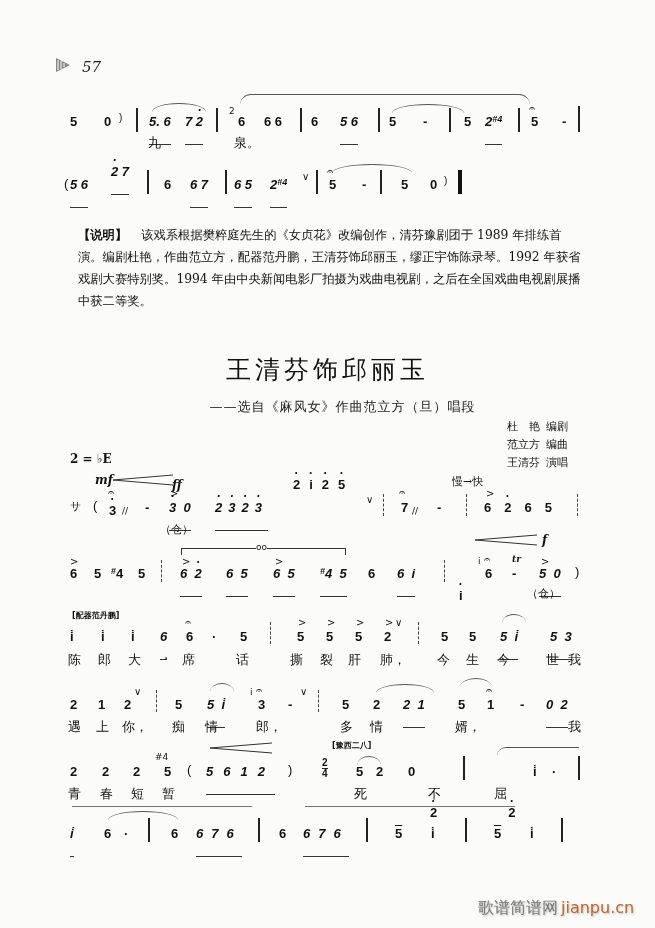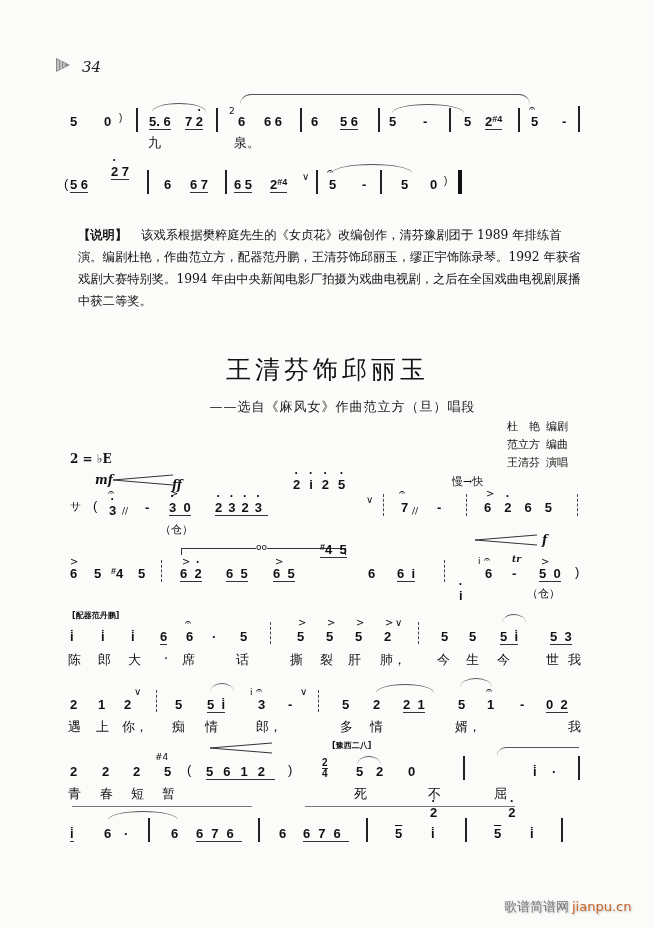--- a/index.html
+++ b/index.html
@@ -7,21 +7,21 @@
     width: 655px; height: 928px; position: relative; overflow: hidden;
     background: #fbfbf9;
     font-family: "DejaVu Sans", sans-serif;
     color: #111;
   }
   .abs { position: absolute; }
   .page-marker { left: 56px; top: 58px; width: 14px; height: 14px; }
   .page-num { left: 82px; top: 58px; font-family: "DejaVu Serif", serif; font-style: italic; font-size: 15px; color: #222; }
 
   .note { position: absolute; font-weight: bold; font-size: 13px; font-family: "Liberation Sans", sans-serif; white-space: nowrap; }
-  .ul { border-bottom: 1.3px solid #333; padding-bottom: 0; }
+  .ul { border-bottom: 1.3px solid #333; padding-bottom: 15px; font-style: italic; }
   .dot-above { position: relative; }
   .dot-above::before { content: "·"; position: absolute; left: 50%; top: -10px; transform: translateX(-50%); font-size: 12px; line-height: 1; }
   .bar { position: absolute; width: 1.5px; background: #222; }
   .bar.dashed { background: none; border-left: 1.5px dashed #444; width: 0; }
   .bar.thick { width: 4px; background: #111; }
   .lyric { position: absolute; font-family: "DejaVu Serif", serif; font-size: 13px; color: #111; white-space: nowrap; }
   .slur { position: absolute; border-top: 1px solid #555; border-radius: 50% 50% 0 0 / 100% 100% 0 0; height: 8px; }
   .bracket { position: absolute; border-top: 1px solid #333; border-left: 1px solid #333; border-right: 1px solid #333; height: 6px; }
   .fermata { position: absolute; font-size: 11px; line-height: 1; }
   .accent { position: absolute; font-size: 10px; line-height: 1; }
@@ -32,34 +32,34 @@
   .explain { position: absolute; left: 78px; top: 224px; width: 504px; font-family: "DejaVu Serif", serif; font-size: 12.3px; line-height: 22px; color: #111; }
   .explain .label { font-weight: bold; margin-right: 14px; }
 
   .title { position: absolute; left: 0; width: 655px; top: 353px; text-align: center; font-family: "DejaVu Serif", serif; font-size: 25px; letter-spacing: 4px; color: #111; }
   .subtitle { position: absolute; left: 0; width: 655px; padding-left: 30px; box-sizing: border-box; top: 398px; text-align: center; font-family: "DejaVu Serif", serif; font-size: 13px; letter-spacing: 1px; color: #222; }
   .credits { position: absolute; left: 507px; top: 418px; font-family: "DejaVu Serif", serif; font-size: 11px; line-height: 18px; color: #111; }
   .credits div { display: flex; gap: 6px; }
   .key { position: absolute; left: 70px; top: 452px; font-family: "DejaVu Serif", serif; font-size: 12px; font-weight: bold; }
   .dyn { position: absolute; font-family: "DejaVu Serif", serif; font-style: italic; font-weight: bold; font-size: 12px; }
   .hairpin { position: absolute; }
-  .watermark { position: absolute; left: 504px; top: 898px; font-family: "DejaVu Serif", serif; font-size: 13px; color: #777; text-shadow: 1px 1px 2px #bbb; }
+  .watermark { position: absolute; left: 478px; top: 898px; font-family: "DejaVu Serif", serif; font-size: 16px; color: #777; text-shadow: 1px 1px 2px #bbb; }
   .watermark .en { color: #c8642a; font-family: "DejaVu Sans", sans-serif; margin-left: 3px; }
   .rule { position: absolute; height: 1px; background: #777; }
 </style>
 </head>
 <body>
 
 <svg class="abs page-marker" viewBox="0 0 14 14">
   <polygon points="0,0 14,7 0,14" fill="#888"></polygon>
   <line x1="2" y1="2" x2="2" y2="12" stroke="#fff" stroke-width="1"></line>
   <line x1="5" y1="3" x2="5" y2="11" stroke="#fff" stroke-width="1"></line>
   <line x1="8" y1="5" x2="8" y2="9" stroke="#fff" stroke-width="1"></line>
 </svg>
-<div class="abs page-num">34</div>
+<div class="abs page-num">57</div>
 
 <div>
   <span class="note" style="left:70px;top:114px">5</span>
   <span class="note" style="left:104px;top:114px">0</span>
   <span class="note" style="left:119px;top:112px;font-weight:normal;font-size:10px">)</span>
   <div class="bar" style="left:136px;top:108px;height:24px"></div>
   <div class="slur" style="left:152px;top:103px;width:54px"></div>
   <span class="note ul" style="left:149px;top:114px"><span>5.</span>&nbsp;<span>6</span></span>
   <span class="note ul" style="left:185px;top:114px"><span>7</span>&nbsp;<span class="dot-above">2</span></span>
   <div class="bar" style="left:216px;top:108px;height:24px"></div>
@@ -176,21 +176,21 @@
   <span class="note" style="left:70px;top:566px">6</span>
   <span class="note" style="left:94px;top:566px">5</span>
   <span class="note" style="left:111px;top:566px"><span style="font-size:9px;vertical-align:top">#</span>4</span>
   <span class="note" style="left:138px;top:566px">5</span>
   <div class="bar dashed" style="left:161px;top:560px;height:22px"></div>
   <span class="accent" style="left:182px;top:557px">&gt;</span>
   <span class="note ul" style="left:180px;top:566px"><span>6</span>&nbsp;&nbsp;<span class="dot-above">2</span></span>
   <span class="note ul" style="left:226px;top:566px"><span>6</span>&nbsp;&nbsp;<span>5</span></span>
   <span class="accent" style="left:275px;top:557px">&gt;</span>
   <span class="note ul" style="left:273px;top:566px"><span>6</span>&nbsp;&nbsp;<span>5</span></span>
-  <span class="note ul" style="left:320px;top:542px"><span style="font-size:9px;vertical-align:top">#</span>4&nbsp;&nbsp;<span>5</span></span>
+  <span class="note ul" style="left:320px;top:566px"><span style="font-size:9px;vertical-align:top">#</span>4&nbsp;&nbsp;<span>5</span></span>
   <span class="note" style="left:368px;top:566px">6</span>
   <span class="note ul" style="left:397px;top:566px"><span>6</span>&nbsp;&nbsp;<span>i</span></span>
   <div class="bar dashed" style="left:444px;top:560px;height:22px"></div>
   <span class="note dot-above" style="left:459px;top:566px">i</span>
   <span class="small" style="left:478px;top:556px">i</span>
   <span class="fermata" style="left:484px;top:554px">𝄐</span>
   <span class="note" style="left:485px;top:566px">6</span>
   <span class="dyn" style="left:512px;top:554px;font-size:9px">tr</span>
   <span class="note" style="left:512px;top:566px">-</span>
   <span class="accent" style="left:541px;top:557px">&gt;</span>

